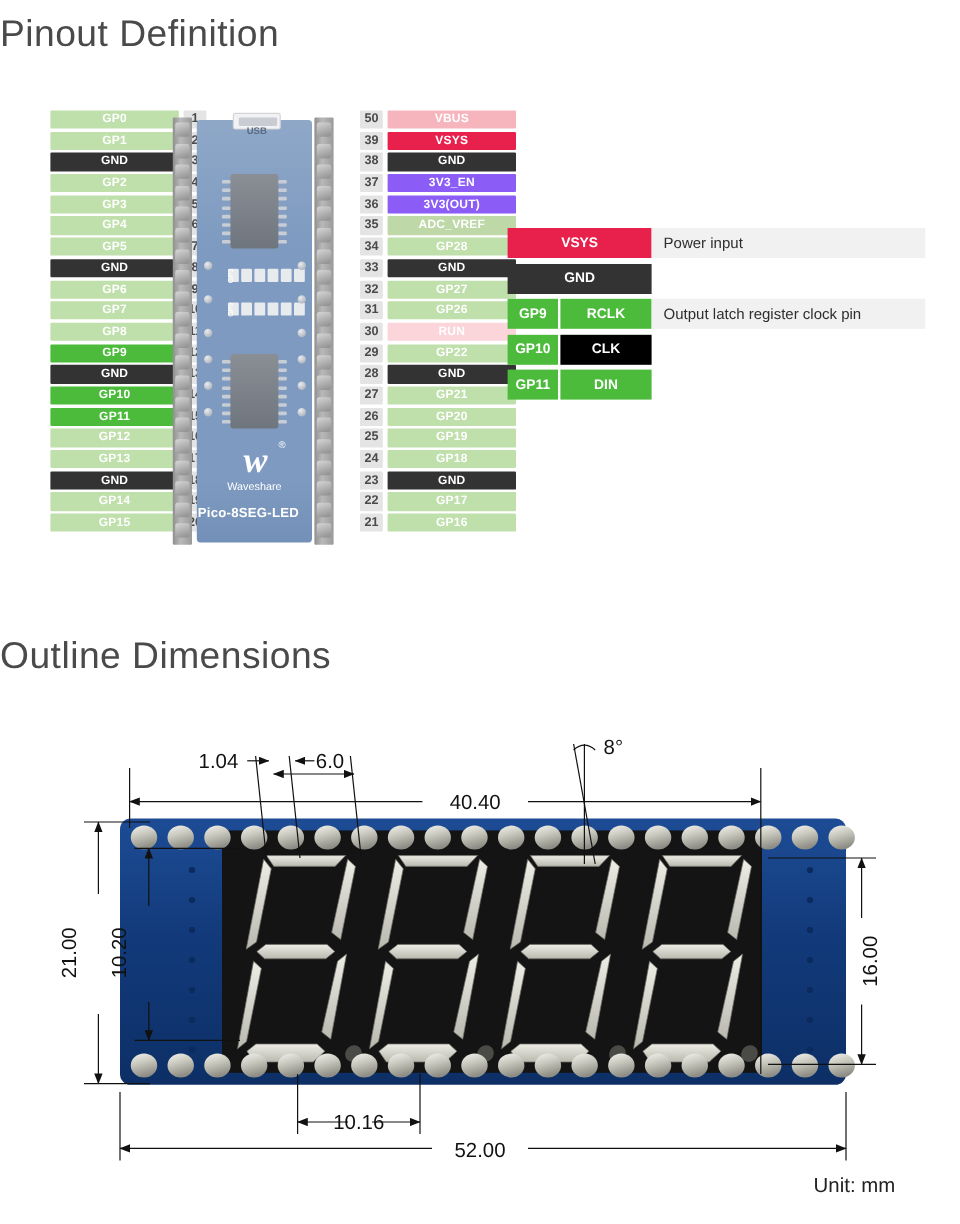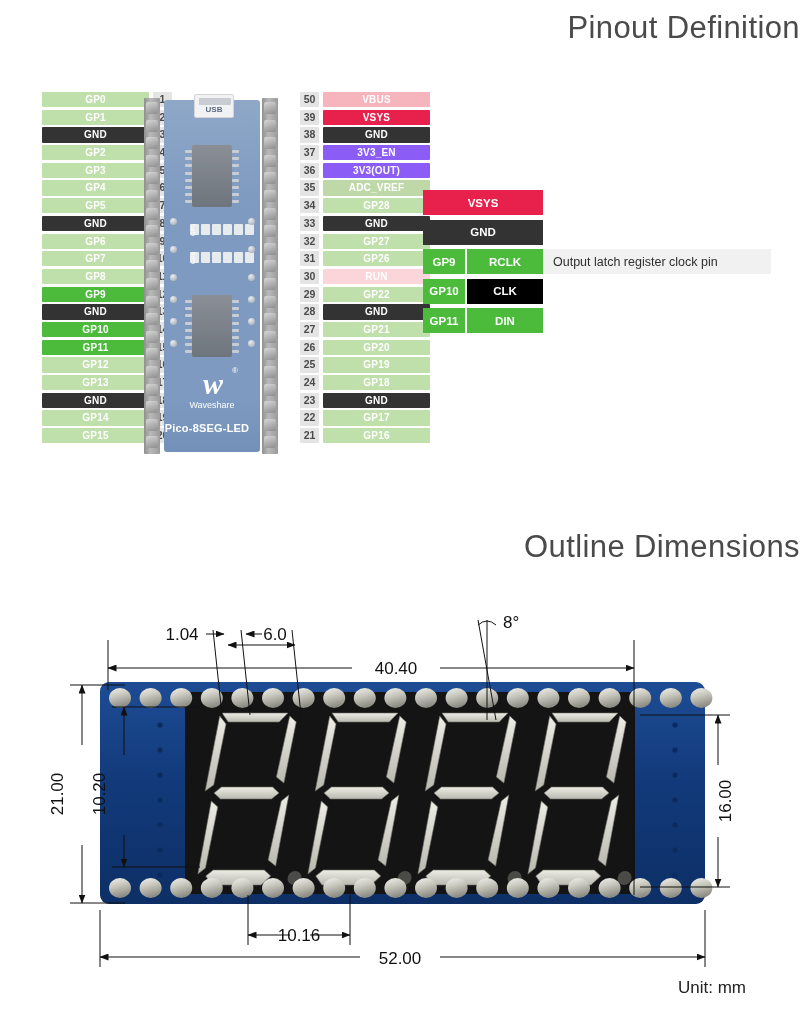--- a/index.html
+++ b/index.html
@@ -8,21 +8,21 @@
     width:800px; height:1020px;
     background:#ffffff;
     font-family:"Liberation Sans", sans-serif;
     color:#333;
     position:relative;
     overflow:hidden;
   }
 
   
   .section-title {
-    text-align:right;
+    text-align:left;
     font-size:31px;
     font-weight:400;
     color:#4a4a4a;
     letter-spacing:0.4px;
   }
   #title-pinout { position:absolute; top:10px; left:0; width:800px; }
   #title-outline { position:absolute; top:529px; left:0; width:800px; }
 
   
   #pinout { position:absolute; top:92px; left:0; width:800px; height:380px; }
@@ -83,21 +83,21 @@
     position:absolute; left:2px; width:12px; height:12px;
     background:linear-gradient(160deg,#d6d6d6,#8d8d8d);
     border-radius:2px;
   }
   #pcb-body {
     position:absolute; left:22px; top:8px; width:96px; height:352px;
     background:linear-gradient(180deg,#8fa8c8,#7e9ac0 30%,#7e9ac0 85%,#7390b8);
     border-radius:3px;
   }
   #usb-port {
-    position:absolute; left:30px; top:-6px; width:40px; height:24px;
+    position:absolute; left:30px; top:-6px; width:40px; height:14px;
     background:#f2f2f4; border:1px solid #d5d5d8; border-radius:2px;
     text-align:center; font-size:8px; font-weight:bold; color:#5a6a80;
     line-height:30px;
   }
   #usb-port::before{
     content:""; position:absolute; left:4px; top:3px; width:32px; height:7px;
     background:#c9ccd2; border-radius:1px;
   }
   .ic {
     position:absolute;
@@ -461,20 +461,21 @@
         <div class="pin-label c-gp">GP16</div>
         <div class="pin-num">21</div>
       </div>
     </div>
 
   <div id="legend">
       <div class="legend-row">
         <div class="legend-key">
           <div class="kbox" style="background: rgb(232, 33, 76);">VSYS</div>
         </div>
+        <div class="legend-desc">Power input</div>
       </div>
       <div class="legend-row">
         <div class="legend-key">
           <div class="kbox" style="background: rgb(51, 51, 51);">GND</div>
         </div>
       </div>
       <div class="legend-row">
         <div class="legend-key">
           <div class="kbox" style="background: rgb(76, 187, 60); flex: 0 0 42px;">GP9</div>
           <div class="kbox" style="background: rgb(76, 187, 60);">RCLK</div>

